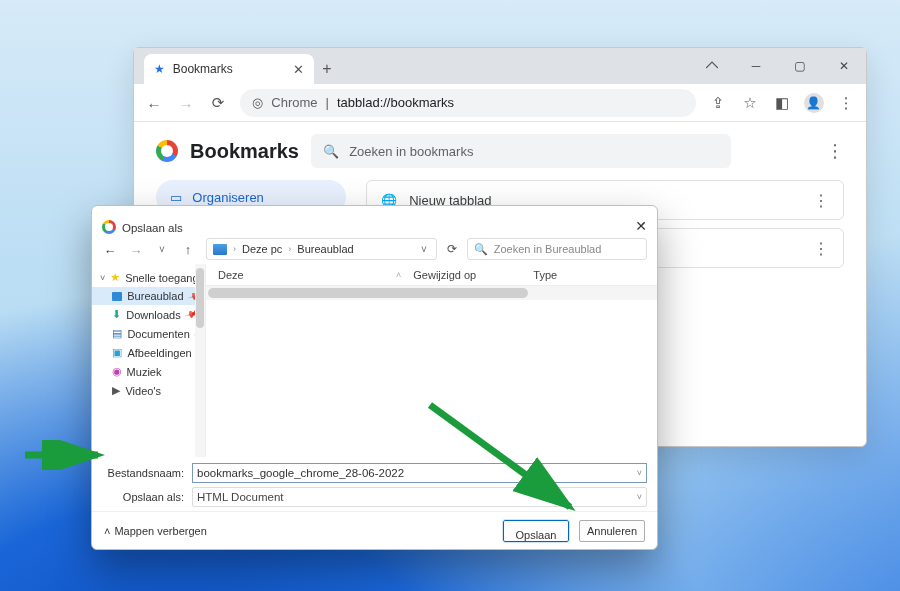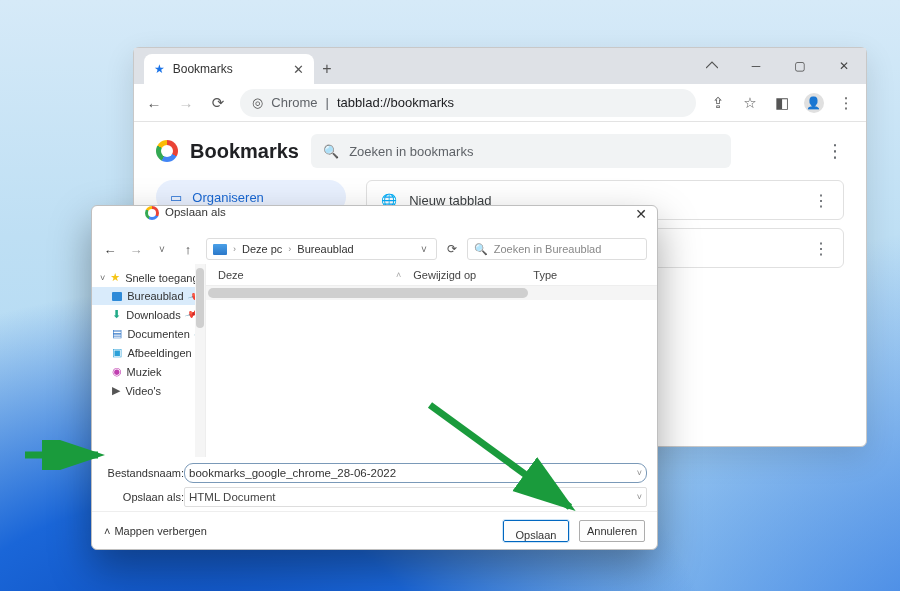--- a/index.html
+++ b/index.html
@@ -46,21 +46,21 @@
   .bm-side { width:190px; }
   .bm-folder { background:#e8f0fe; color:#1967d2; height:34px; border-radius:17px; display:flex; align-items:center; gap:10px; padding:0 14px; font-size:13px; font-weight:500;}
   .bm-list { flex:1; }
   .bm-item { height:40px; border:1px solid #e0e0e0; border-radius:6px; display:flex; align-items:center; gap:12px; padding:0 14px; margin-bottom:8px; font-size:13px; color:#3c4043;}
   .bm-item .globe{ color:#888; }
   .bm-item .dots{ margin-left:auto; color:#5f6368; font-size:16px;}
 
   
   .dlg { position:absolute; left:91px; top:205px; width:567px; height:345px; background:#fff;
     border:1px solid #bfbfbf; border-radius:6px; box-shadow:0 18px 40px rgba(0,0,0,.35); display:flex; flex-direction:column; font-size:11.5px; color:#333;}
-  .dlg-title { height:28px; display:flex; align-items:flex-start; padding:0 10px;margin-left:43px; }
+  .dlg-title { height:28px; display:flex; align-items:flex-end; padding:0 10px; }
   .dlg-title .logo { width:14px; height:14px; border-radius:50%;
     background: conic-gradient(#ea4335 0 120deg,#4285f4 120deg 210deg,#34a853 210deg 300deg,#fbbc05 300deg 360deg);
     margin-right:6px; position:relative;}
   .dlg-title .logo::after{content:"";position:absolute;inset:3px;background:#fff;border-radius:50%;}
   .dlg-title .x { margin-left:auto; font-size:14px; color:#333; }
   .dlg-nav { height:30px; display:flex; align-items:center; gap:10px; padding:0 10px; }
   .nav-arrow { color:#999; font-size:13px; width:16px; text-align:center;}
   .nav-arrow.active{ color:#333;}
   .crumb { flex:1; display:flex; align-items:center; gap:6px; height:22px; border:1px solid #ddd; border-radius:3px; padding:0 6px; font-size:11px;}
   .pc-icon{ width:14px; height:11px; background:linear-gradient(#4aa0e8,#2b78c9); border-radius:1px; position:relative;}
@@ -82,23 +82,23 @@
   .pin{ color:#888; font-size:10px; transform:rotate(30deg);}
   .files { flex:1; display:flex; flex-direction:column; position:relative;}
   .fhdr{ height:22px; display:flex; align-items:center; font-size:11px; color:#444; border-bottom:1px solid #eee;}
   .fhdr .col{ padding:0 12px;}
   .fhdr .name{ width:190px;}
   .fhdr .mod{ width:120px;}
   .empty{ flex:1; display:flex; align-items:flex-start; justify-content:center; padding-top:20px; color:#666; font-size:11px;}
   .hsbar{ height:14px; background:#f5f5f5; margin:0 0 0 0; position:relative;}
   .hsbar .thumb{ position:absolute; left:2px; top:2px; height:10px; width:320px; background:#cfcfcf; border-radius:5px;}
   .fields{ padding:6px 10px 0;}
-  .frow{ display:flex; align-items:center; gap:0; margin-bottom:4px;}
+  .frow{ display:flex; align-items:center; gap:8px; margin-bottom:4px;}
   .flabel{ width:82px; text-align:right; font-size:11px; color:#333;}
-  .finput{ flex:1; height:20px; border:1px solid #7a99b8; background:#fff; font-size:11.5px; padding:0 4px; display:flex; align-items:center; border-radius:9px;}
+  .finput{ flex:1; height:20px; border:1px solid #7a99b8; background:#fff; font-size:11.5px; padding:0 4px; display:flex; align-items:center; border-radius:0;}
   .fselect{ flex:1; height:20px; border:1px solid #ddd; font-size:11.5px; padding:0 4px; display:flex; align-items:center; justify-content:space-between; border-radius:2px; color:#444;}
   .dlg-foot{ height:38px; border-top:1px solid #eee; display:flex; align-items:center; padding:0 12px; gap:10px;}
   .hide-folders{ font-size:11px; color:#333; display:flex; align-items:center; gap:4px;}
   .dlg-foot .spacer{flex:1;}
   .btn{ min-width:66px; height:22px; border:1px solid #adadad; background:#fdfdfd; font-size:11px; display:flex; align-items:center; justify-content:center; border-radius:2px;}
   .btn.primary{ border-color:#0067c0; outline:1px solid #cde4f7;align-items:flex-end;}
   
   
   .arrow-svg{ position:absolute; pointer-events:none; }
 </style>

